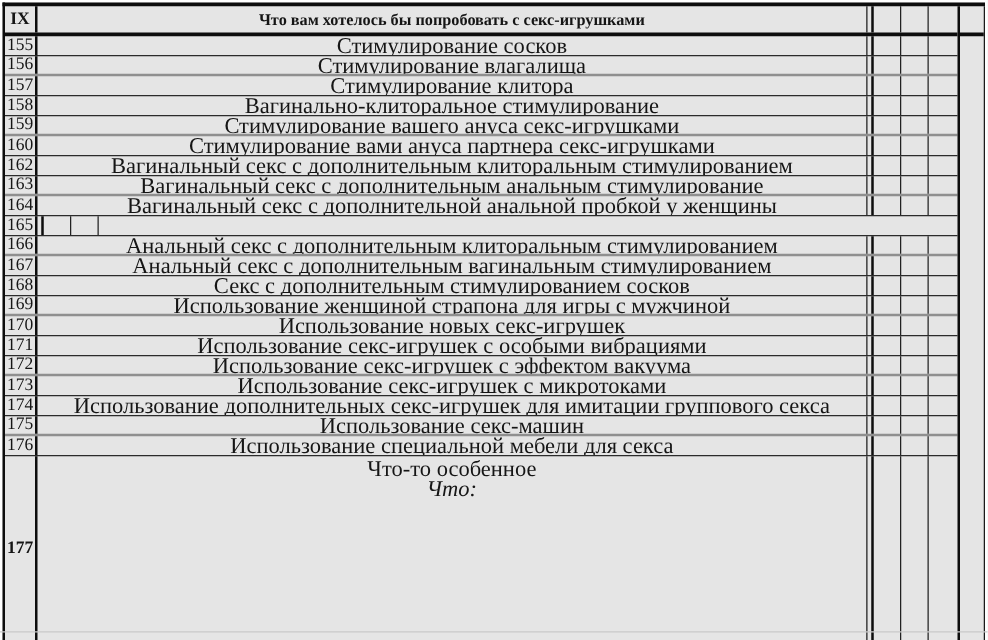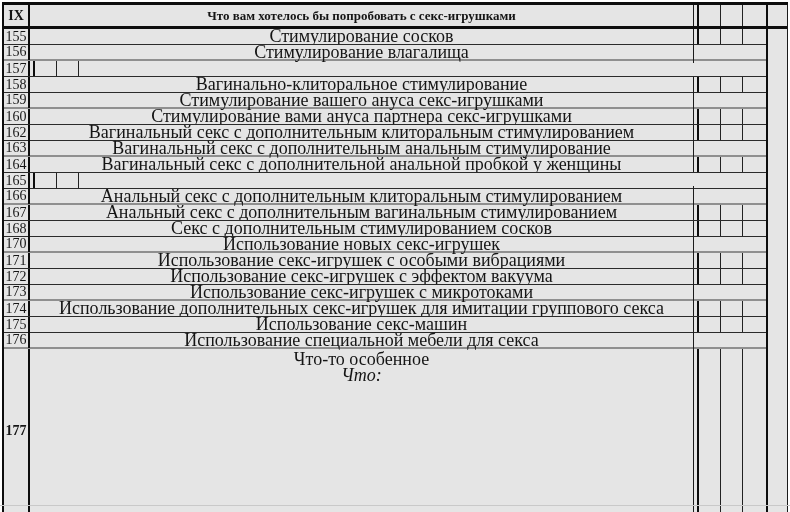--- a/index.html
+++ b/index.html
@@ -30,21 +30,21 @@
     flex: 1;
     box-sizing: border-box;
     border-left: 2px solid #0d0d0d;
     border-right: 1px solid #1a1a1a;
   }
   .strip-head { height: 24px; box-sizing: border-box; border-bottom: 3px solid #0d0d0d; }
 
   .row { display: flex; box-sizing: border-box; flex: none; }
   .head { height: 24px; border-bottom: 3px solid #0d0d0d; }
   .body-row { height: 16px; border-bottom: 1px solid #2b2b2b; }
-  #rows-host .body-row:nth-child(3n+2) { border-bottom: 2px solid #8f8f8f; align-items: center; }
+  #rows-host .body-row:nth-child(3n+2) { border-bottom: 2px solid #8f8f8f; }
   .last { flex: 1; border-bottom: none; }
 
   .c {
     box-sizing: border-box;
     display: flex; align-items: center; justify-content: center;
     overflow: hidden;
   }
   .c.num  { width: 26px; border-right: 2px solid #0d0d0d; font-size: 14px; }
   .c.text { flex: 1; border-right: 1px solid #1c1c1c; font-size: 18px; white-space: nowrap; }
   .c.gap  { width: 5px;  border-right: 2px solid #0d0d0d; }
@@ -106,20 +106,21 @@
     <div class="c num">156</div>
     <div class="c text">Стимулирование влагалища</div>
     <div class="c gap"></div>
     <div class="c a"></div>
     <div class="c b"></div>
     <div class="c cc"></div>
   </div>
 
   <div class="row body-row">
     <div class="c num">157</div>
+    <div class="c text">Стимулирование клитора</div>
     <div class="c gap"></div>
     <div class="c a"></div>
     <div class="c b"></div>
     <div class="c cc"></div>
   </div>
 
   <div class="row body-row">
     <div class="c num">158</div>
     <div class="c text">Вагинально-клиторальное стимулирование</div>
     <div class="c gap"></div>
@@ -202,20 +203,28 @@
 
   <div class="row body-row">
     <div class="c num">168</div>
     <div class="c text">Секс с дополнительным стимулированием сосков</div>
     <div class="c gap"></div>
     <div class="c a"></div>
     <div class="c b"></div>
     <div class="c cc"></div>
   </div>
 
+  <div class="row body-row">
+    <div class="c num">169</div>
+    <div class="c text">Использование женщиной страпона для игры с мужчиной</div>
+    <div class="c gap"></div>
+    <div class="c a"></div>
+    <div class="c b"></div>
+    <div class="c cc"></div>
+  </div>
 
   <div class="row body-row">
     <div class="c num">170</div>
     <div class="c text">Использование новых секс-игрушек</div>
     <div class="c gap"></div>
     <div class="c a"></div>
     <div class="c b"></div>
     <div class="c cc"></div>
   </div>
 

